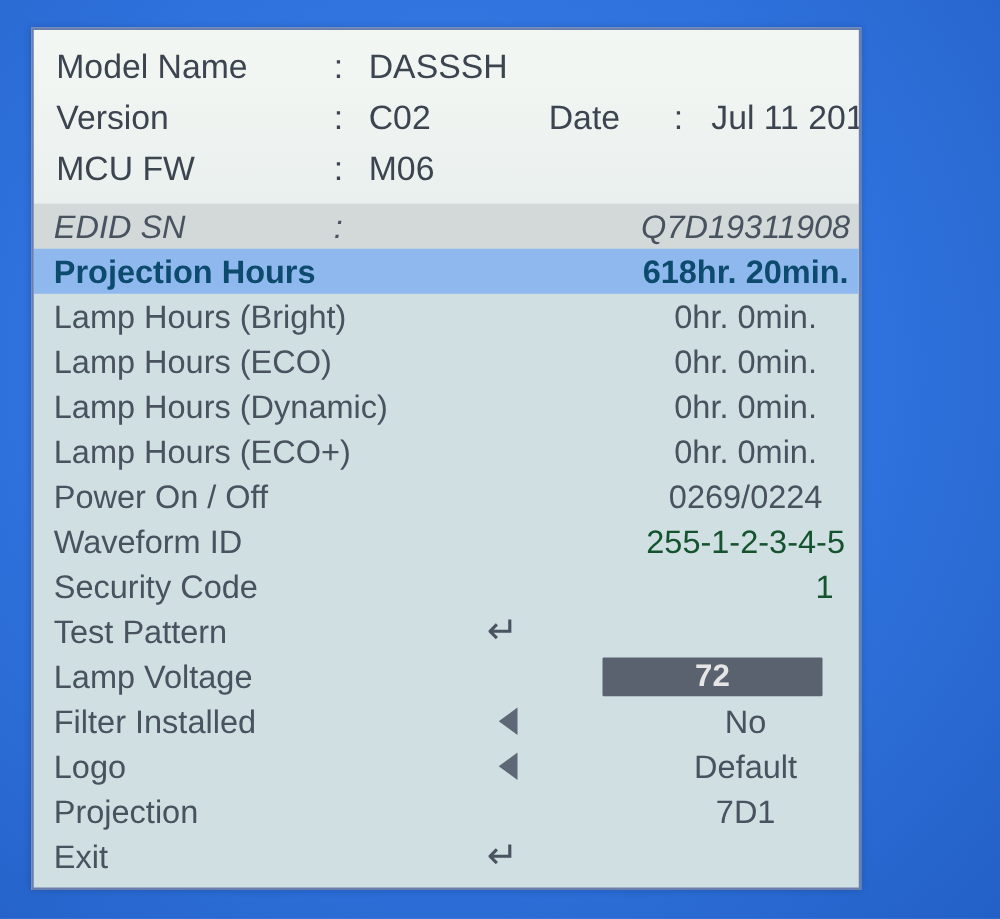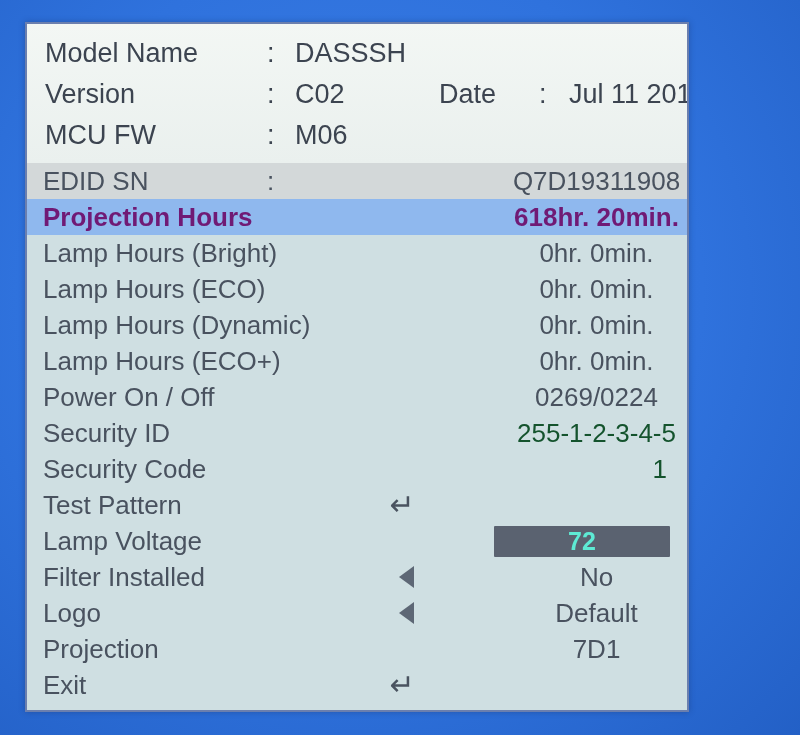--- a/index.html
+++ b/index.html
@@ -76,24 +76,24 @@
 
   
   .row {
     position: relative;
     height: 36px;
     line-height: 36px;
     font-size: 26px;
     color: #49525f;
     white-space: nowrap;
   }
-  .row.alt-gray { background: #d3d8d9; }
+  .row.alt-gray { background: #d3d8d9; font-style: italic; }
   .row.selected {
     background: #8fb8ee;
-    color: #701a75;
+    color: #0c4a6e;
     font-weight: bold;
   }
   .row.selected .r-label { font-weight: bold; }
 
   .r-label {
     position: absolute;
     left: 16px;
   }
   .r-colon {
     position: absolute;
@@ -104,27 +104,27 @@
     left: 392px;
     width: 355px;
     text-align: center;
   }
   .r-value.blue { color: #14532d; }
   .r-value.spaced { letter-spacing: 6px; text-align: right; }
 
   
   .r-box {
     position: absolute;
-    left: 467px;
+    left: 455px;
     top: 3px;
     width: 176px;
     height: 31px;
     line-height: 31px;
     background: #5a6270;
-    color: #5eead4;
+    color: #e5e5e5;
     font-weight: bold;
     text-align: center;
     font-size: 25px;
     border-radius: 1px;
   }
 
   
   .r-enter {
     position: absolute;
     left: 345px;
@@ -220,21 +220,21 @@
         <span class="r-label">Lamp Hours (ECO+)</span>
         <span class="r-value">0hr. 0min.</span>
       </div>
 
       <div class="row">
         <span class="r-label">Power On / Off</span>
         <span class="r-value">0269/0224</span>
       </div>
 
       <div class="row">
-        <span class="r-label">Security ID</span>
+        <span class="r-label">Waveform ID</span>
         <span class="r-value blue">255-1-2-3-4-5</span>
       </div>
 
       <div class="row">
         <span class="r-label">Security Code</span>
         <span class="r-value blue spaced">1 2 3 4</span>
       </div>
 
       <div class="row">
         <span class="r-label">Test Pattern</span>

